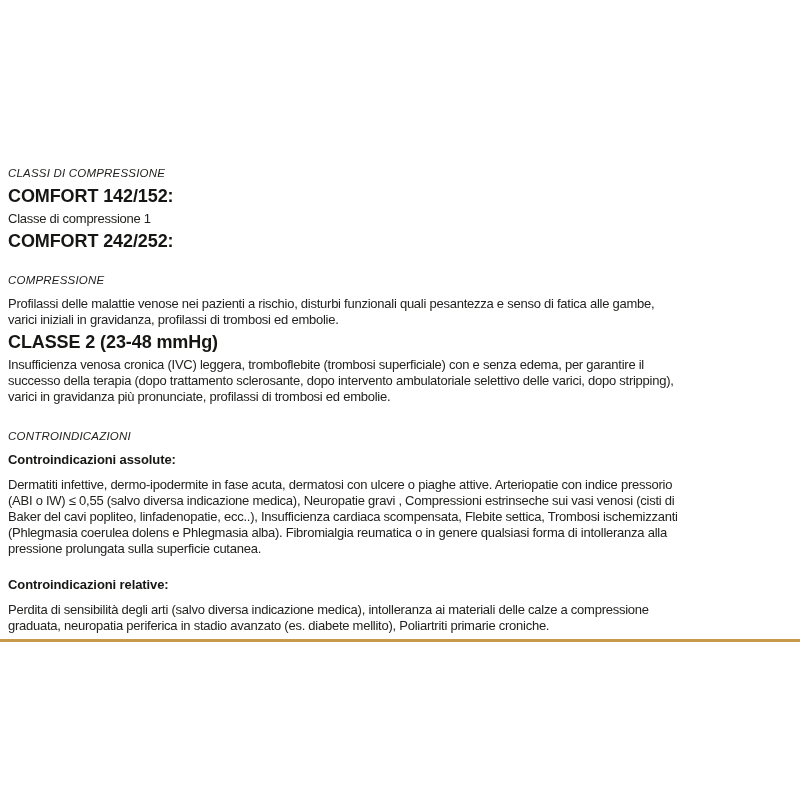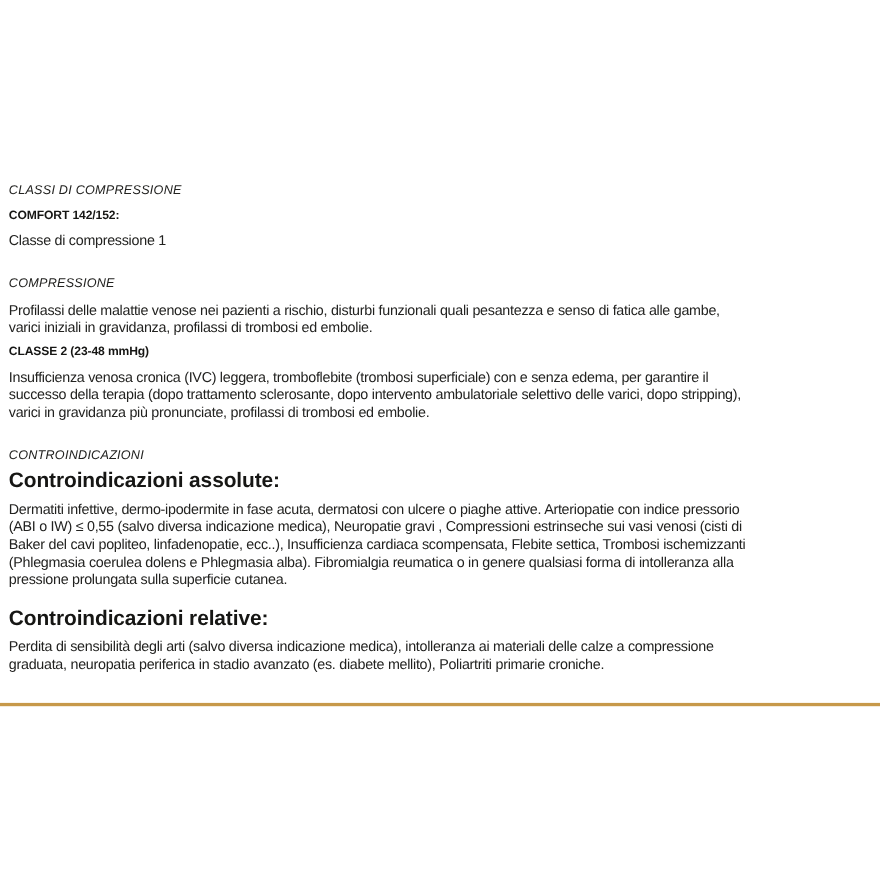--- a/index.html
+++ b/index.html
@@ -21,37 +21,37 @@
     font-size: 11.5px;
     font-style: italic;
     font-weight: 400;
     letter-spacing: 0.2px;
     line-height: 14px;
     margin-bottom: 9px;
     color: #222220;
   }
   .item { margin-bottom: 7px; }
   .item-title {
-    font-size: 11px;
+    font-size: 18px;
     font-weight: 700;
     line-height: 15px;
     letter-spacing: -0.1px;
     margin-bottom: 7px;
     color: #161614;
   }
   .item-text {
     font-size: 13px;
     line-height: 16px;
     letter-spacing: -0.25px;
     color: #222220;
     margin-bottom: 4px;
   }
   .section-contro .item { margin-bottom: 20px; }
   .section-contro .item-title {
-    font-size: 19px;
+    font-size: 13px;
     line-height: 16px;
     margin-bottom: 9px;
   }
   .gold-divider {
     position: absolute;
     top: 639px; left: 0;
     width: 800px; height: 3px;
     background: #c7994a;
   }
 </style>
@@ -60,20 +60,21 @@
 
 <div class="page">
 
   <div class="section">
     <div class="section-heading">CLASSI DI COMPRESSIONE</div>
     <div class="item">
       <div class="item-title">COMFORT 142/152:</div>
       <div class="item-text">Classe di compressione 1</div>
     </div>
     <div class="item">
+      <div class="item-title">COMFORT 242/252:</div>
     </div>
   </div>
 
   <div class="section">
     <div class="section-heading">COMPRESSIONE</div>
     <div class="item">
       <div class="item-text">Profilassi delle malattie venose nei pazienti a rischio, disturbi funzionali quali pesantezza e senso di fatica alle gambe, varici iniziali in gravidanza, profilassi di trombosi ed embolie.</div>
     </div>
     <div class="item">
       <div class="item-title">CLASSE 2 (23-48 mmHg)</div>

